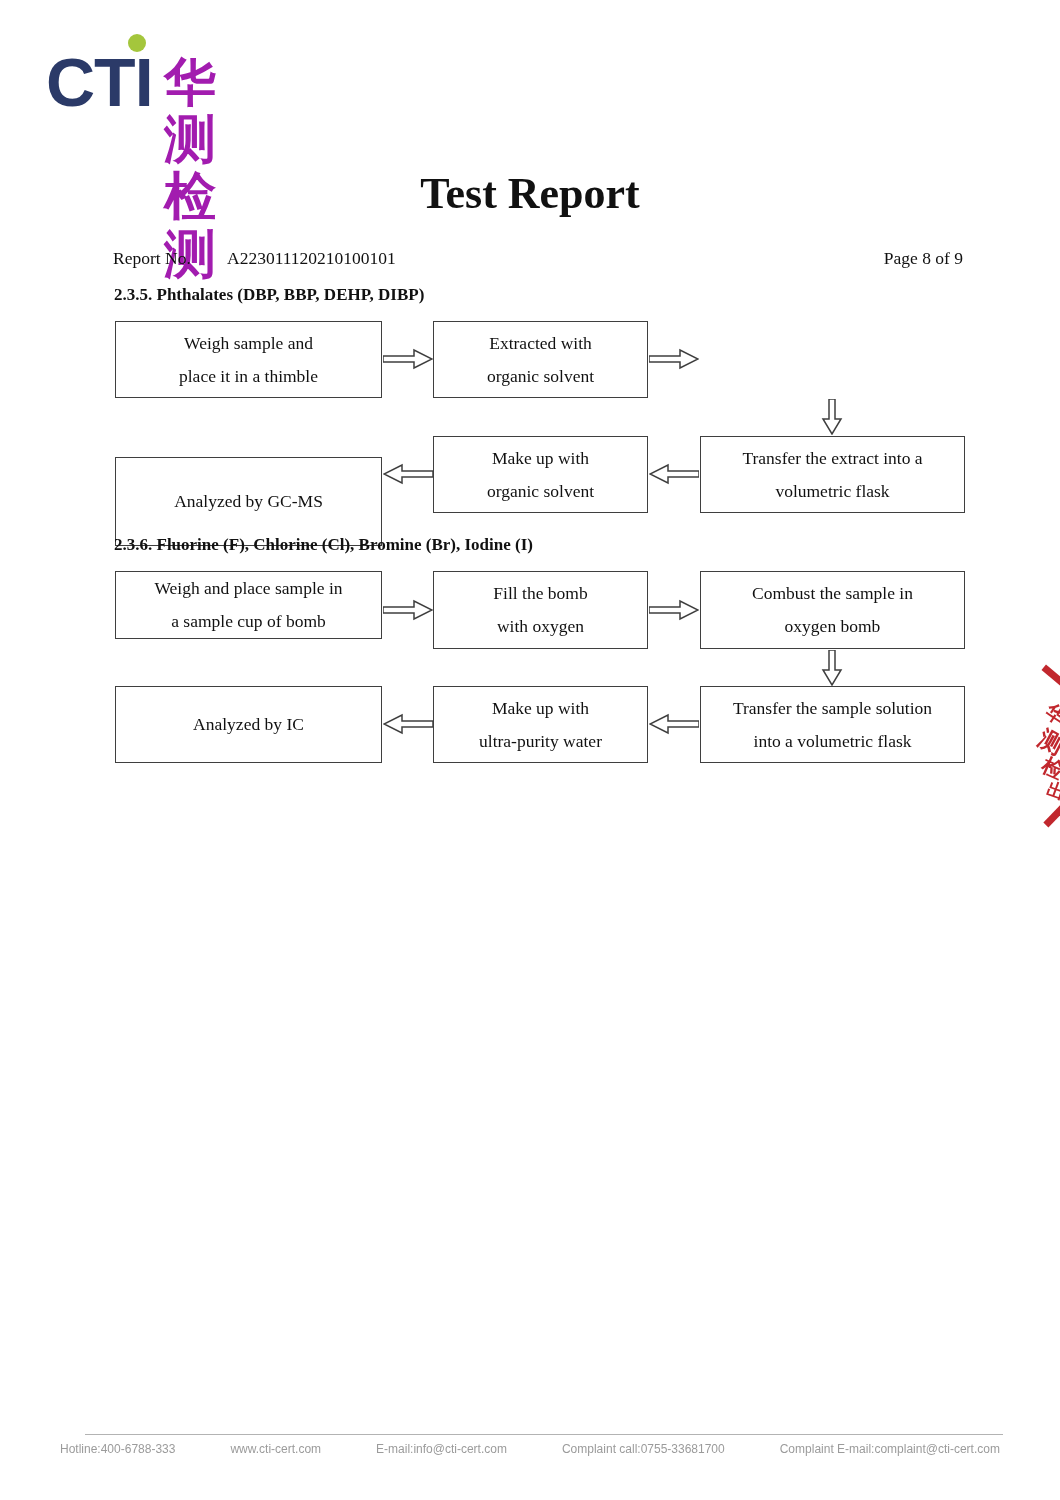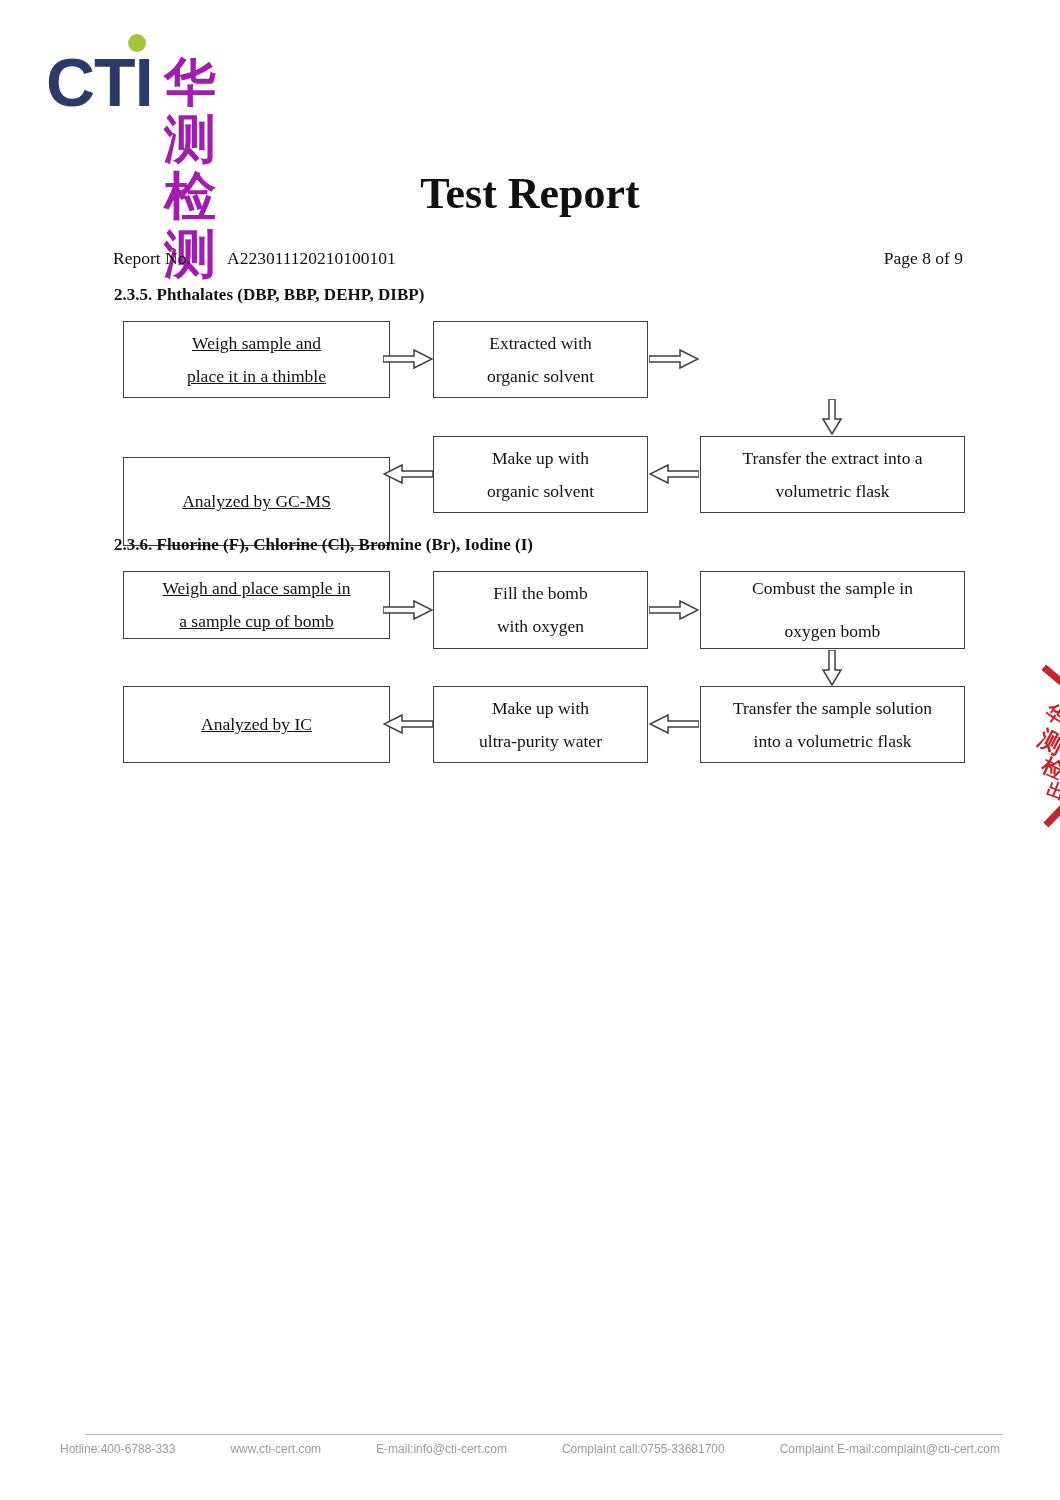--- a/index.html
+++ b/index.html
@@ -36,21 +36,21 @@
 
   .sec-heading { position:absolute; left:114px; font-size:17px; font-weight:700; }
 
   
   .fbox {
     position:absolute; border:1.5px solid #3f3f3f; background:#fff;
     display:flex; flex-direction:column; justify-content:center; align-items:center;
     text-align:center; font-size:17.5px;
   }
   .fbox .ln { line-height:33px; }
-  .col1 { left:123px;  width:267px;text-decoration:underline; }
+  .col1 { left:115px;  width:267px; }
   .col2 { left:433px;  width:215px; }
   .col3 { left:700px;  width:265px; }
   .arrow { position:absolute; }
 
   
   .seal { position:absolute; left:1030px; top:660px; width:30px; height:180px; }
   .seal .bar { position:absolute; width:32px; height:7px; }
   .seal .frag { position:absolute; font-size:22px; font-weight:700;
     font-family:"DejaVu Sans",sans-serif; line-height:1; }
 
@@ -128,21 +128,21 @@
   <svg class="arrow" style="left:383px;top:597px;" width="50" height="26" viewBox="0 0 50 26">
       <polygon points="0,10 31,10 31,4 49,13 31,22 31,16 0,16" fill="#fff" stroke="#3f3f3f" stroke-width="1.5"></polygon>
     </svg>
   <div class="fbox col2" style="top:571px;height:78px;">
     <div class="ln">Fill the bomb</div>
     <div class="ln">with oxygen</div>
   </div>
   <svg class="arrow" style="left:649px;top:597px;" width="50" height="26" viewBox="0 0 50 26">
       <polygon points="0,10 31,10 31,4 49,13 31,22 31,16 0,16" fill="#fff" stroke="#3f3f3f" stroke-width="1.5"></polygon>
     </svg>
-  <div class="fbox col3" style="top:571px;height:78px;justify-content:space-between;">
+  <div class="fbox col3" style="top:571px;height:78px;">
     <div class="ln">Combust the sample in</div>
     <div class="ln">oxygen bomb</div>
   </div>
 
   <svg class="arrow" style="left:819px;top:650px;" width="26" height="36" viewBox="0 0 26 36">
       <polygon points="10,0 10,20 4,20 13,35 22,20 16,20 16,0" fill="#fff" stroke="#3f3f3f" stroke-width="1.5"></polygon>
     </svg>
 
   <div class="fbox col1" style="top:686px;height:77px;">
     <div class="ln">Analyzed by IC</div>

